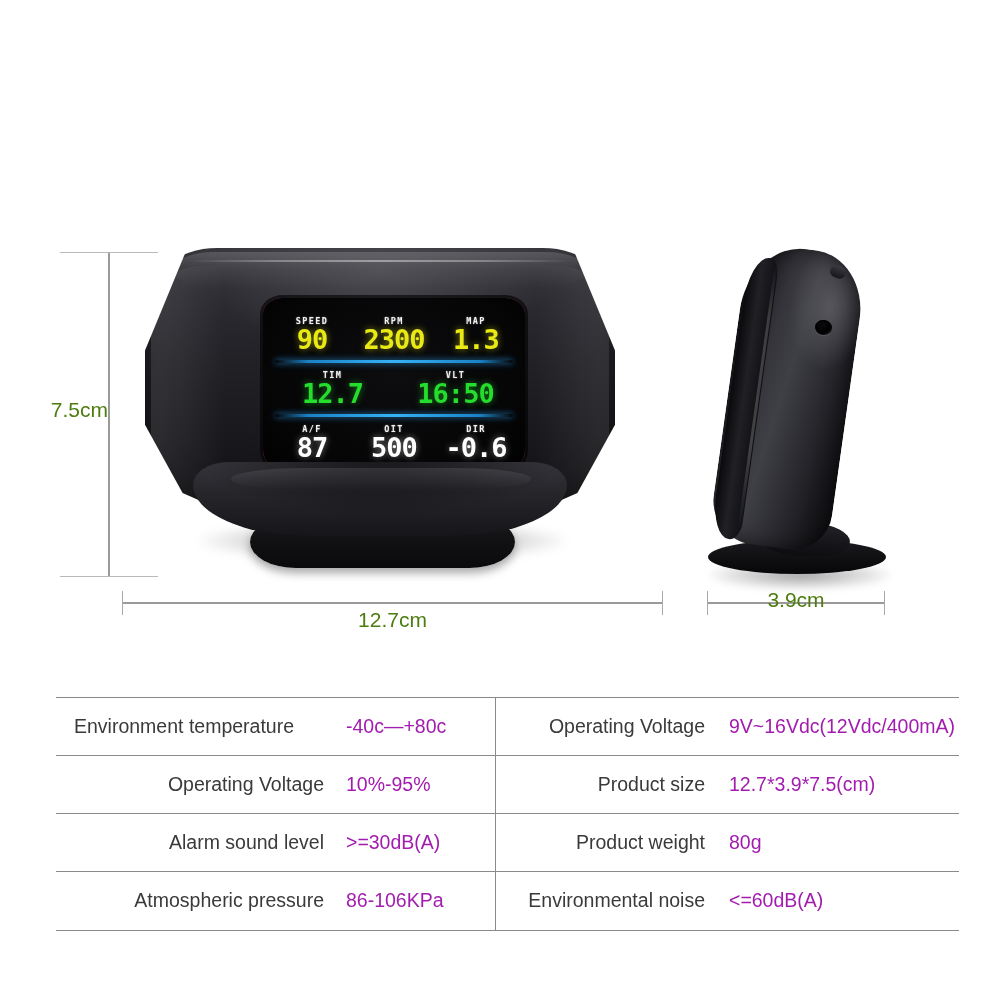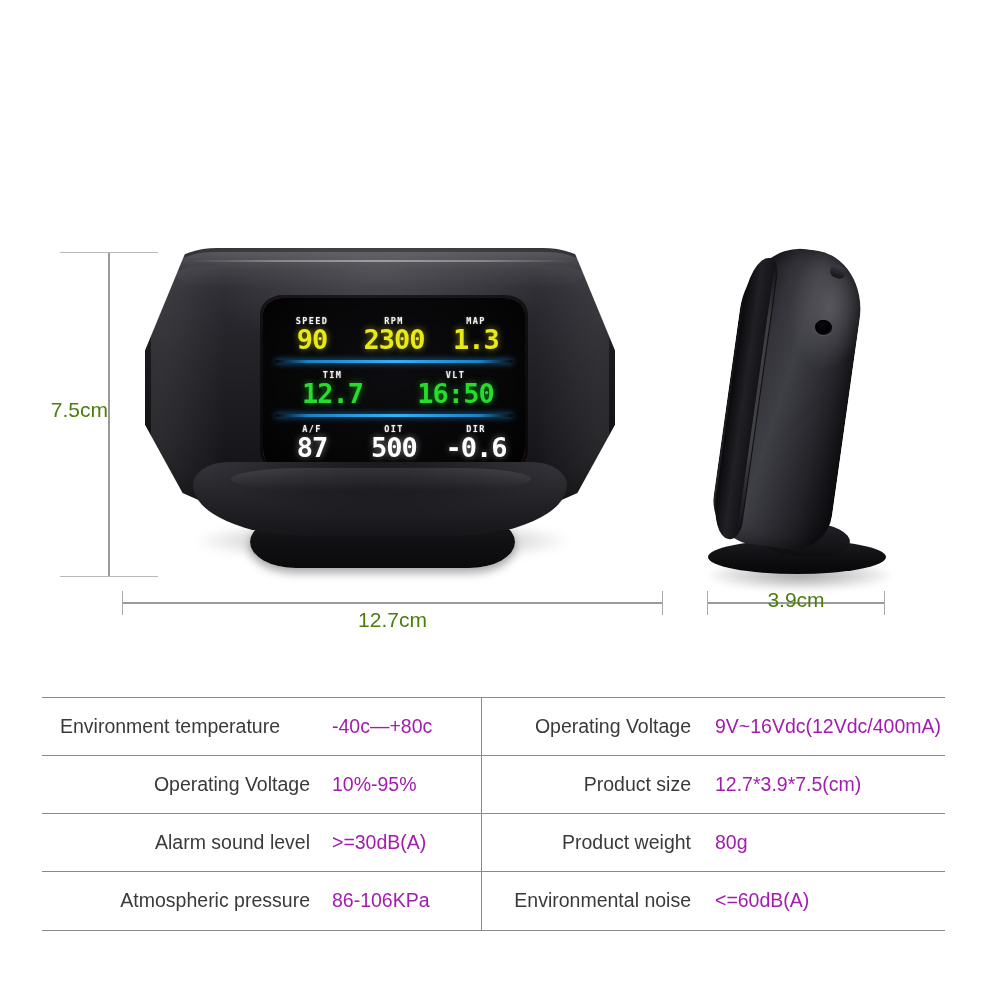--- a/index.html
+++ b/index.html
@@ -223,21 +223,21 @@
     border-radius:6px; transform:rotate(20deg);
   }
   .side-neck{
     position:absolute; left:58px; top:278px; width:92px; height:34px;
     background:linear-gradient(180deg,#222227,#0d0d10);
     border-radius:50%/60%; transform:rotate(4deg);
   }
 
   
   .spec{
-    position:absolute; left:42px; top:697px; width:903px; height:198px;
+    position:absolute; left:56px; top:697px; width:903px; height:198px;
   }
   .spec-rule{ position:absolute; height:1px; background:#8a8a8a; }
   .spec-vline{
     position:absolute; left:439px; top:0; width:1px; height:234px; background:#8a8a8a;
   }
   .spec-grid{ position:absolute; left:0; top:0; width:903px; height:234px; }
   .spec-row{ position:absolute; left:0; width:903px; height:58px; display:flex; }
   .half{ display:flex; align-items:center; }
   .half.left{ width:439px; }
   .half.right{ width:464px; padding-left:20px; }

